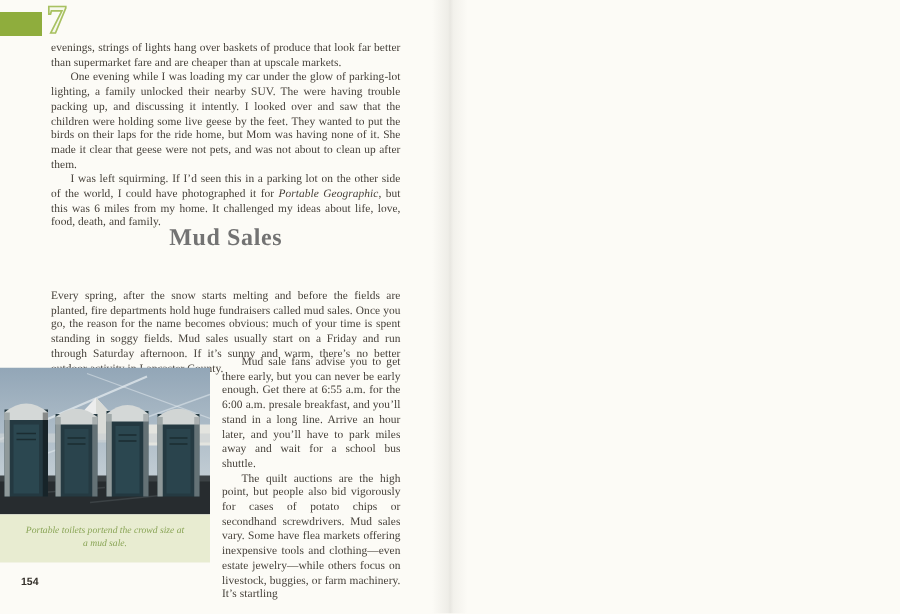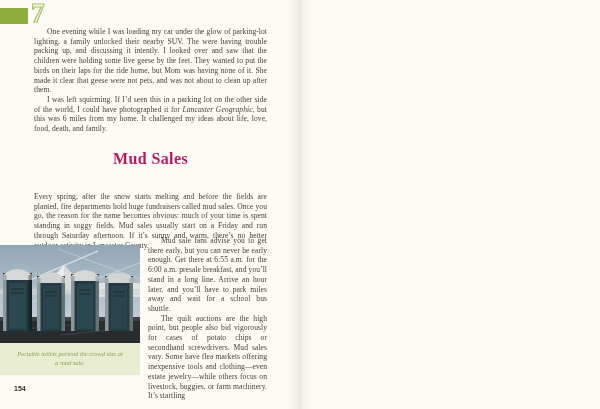--- a/index.html
+++ b/index.html
@@ -27,21 +27,21 @@
   }
   .bodytext{
     font-size:7.6px;line-height:9.7px;text-align:justify;
     letter-spacing:.05px;
   }
   .bodytext p{margin:0;}
   .bodytext p.ind{text-indent:13px;}
   #lp-text{position:absolute;left:34px;top:27px;width:233px;}
   .section-heading{
     position:absolute;left:34px;top:150px;width:233px;
-    text-align:center;font-size:16px;font-weight:bold;color:#be185d;
+    text-align:center;font-size:16px;font-weight:bold;color:#737373;
     letter-spacing:.4px;
   }
   #lp-intro{position:absolute;left:34px;top:192px;width:233px;}
   #lp-col{position:absolute;left:148px;top:236px;width:119px;}
   .photo{position:absolute;display:block;}
   #lp-photo{left:0;top:245px;width:140px;height:98px;}
   .caption-band{
     position:absolute;background:#e8ecd1;
     color:#8aa557;font-style:italic;font-size:6.4px;line-height:8.5px;
     text-align:center;
@@ -56,22 +56,23 @@
 <body>
 
 <div class="gutter"></div>
 
 <div class="page" id="left-page">
 
   <div class="accent-square" id="sq-left"></div>
   <div class="chapter-num">7</div>
 
   <div class="bodytext" id="lp-text">
+    <p>evenings, strings of lights hang over baskets of produce that look far better than supermarket fare and are cheaper than at upscale markets.</p>
     <p class="ind">One evening while I was loading my car under the glow of parking-lot lighting, a family unlocked their nearby SUV. The were having trouble packing up, and discussing it intently. I looked over and saw that the children were holding some live geese by the feet. They wanted to put the birds on their laps for the ride home, but Mom was having none of it. She made it clear that geese were not pets, and was not about to clean up after them.</p>
-    <p class="ind"><span>I was left squirming. If I’d seen this in a parking lot on the other side of the world, I could have photographed it for </span><span class="it">Lancaster Geographic</span><span>, but this was 6 miles from my home. It challenged my ideas about life, love, food, death, and family.</span></p>
+    <p class="ind"><span>I was left squirming. If I’d seen this in a parking lot on the other side of the world, I could have photographed it for </span><span class="it">Portable Geographic</span><span>, but this was 6 miles from my home. It challenged my ideas about life, love, food, death, and family.</span></p>
   </div>
 
   <div class="section-heading">Mud Sales</div>
 
   <div class="bodytext" id="lp-intro">
     <p>Every spring, after the snow starts melting and before the fields are planted, fire departments hold huge fundraisers called mud sales. Once you go, the reason for the name becomes obvious: much of your time is spent standing in soggy fields. Mud sales usually start on a Friday and run through Saturday afternoon. If it’s sunny and warm, there’s no better outdoor activity in Lancaster County.</p>
   </div>
 
   <div class="bodytext" id="lp-col">
     <p class="ind">Mud sale fans advise you to get there early, but you can never be early enough. Get there at 6:55 a.m. for the 6:00 a.m. presale breakfast, and you’ll stand in a long line. Arrive an hour later, and you’ll have to park miles away and wait for a school bus shuttle.</p>

